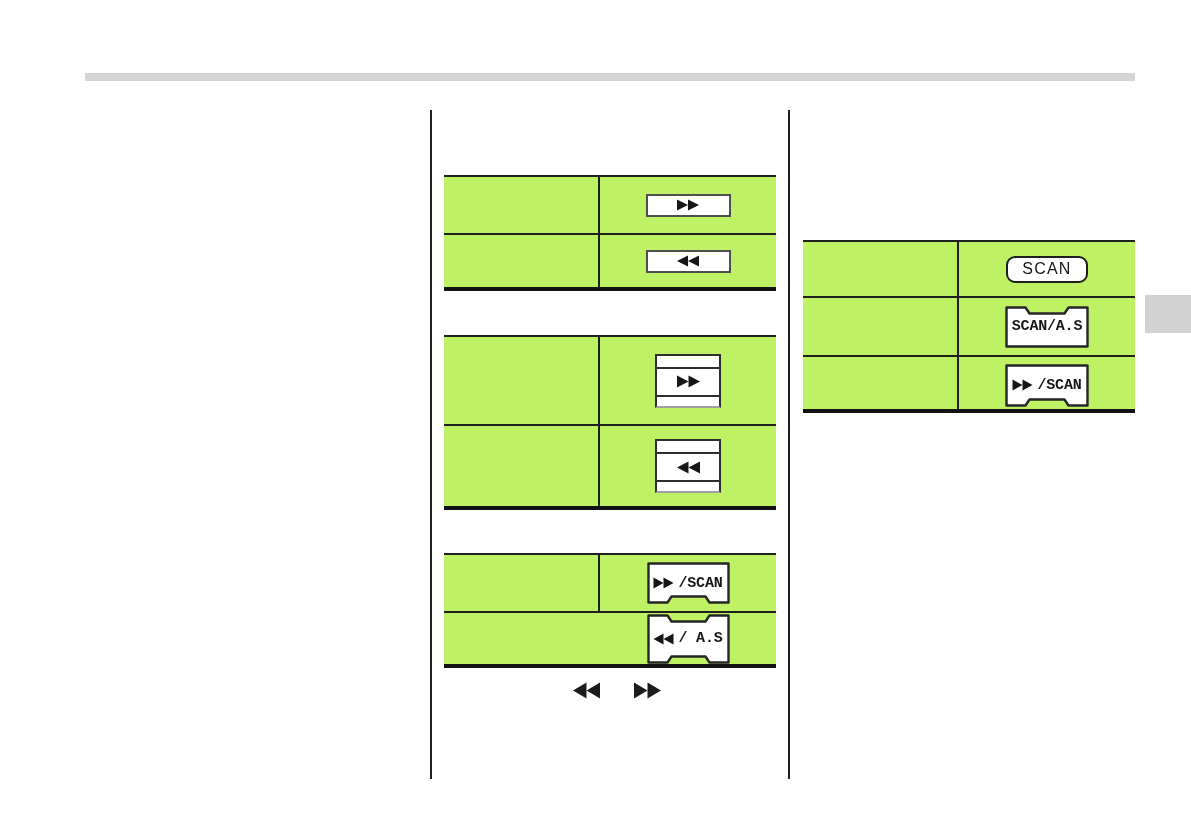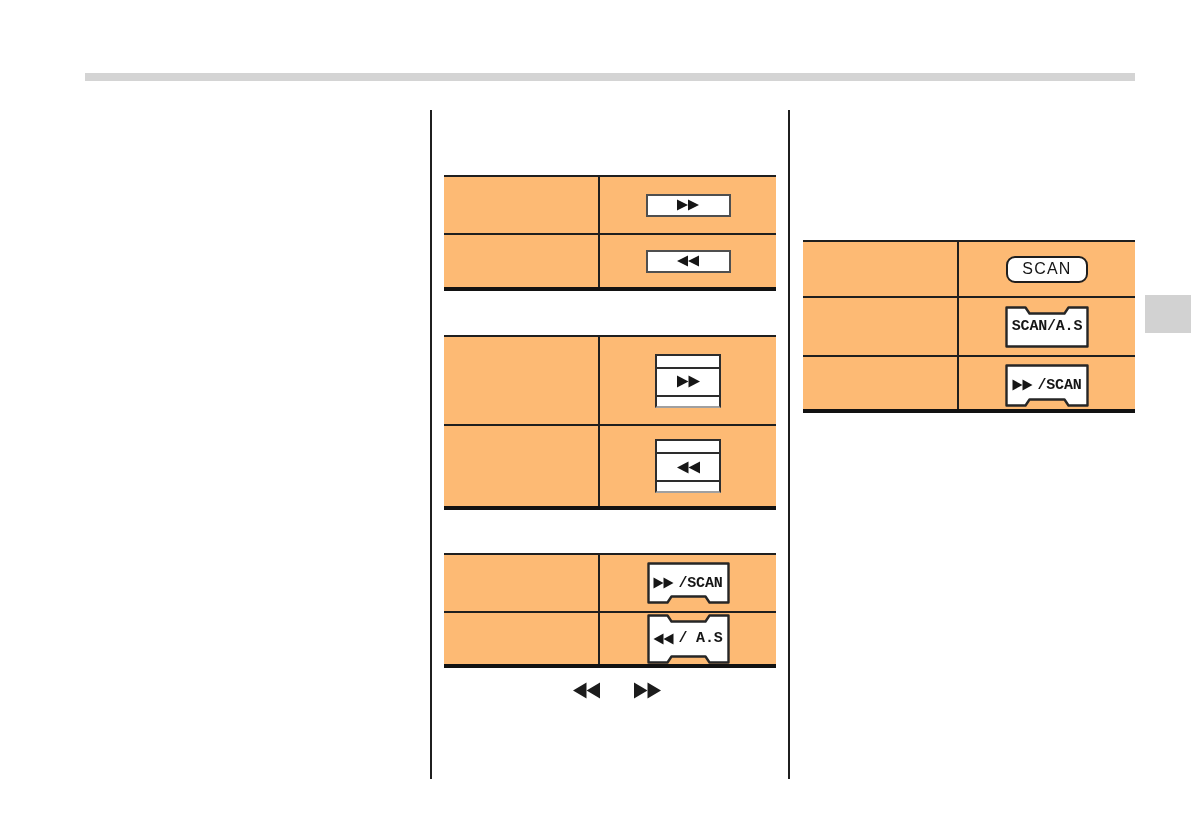--- a/index.html
+++ b/index.html
@@ -16,21 +16,21 @@
   
   .grayband{background:#d4d4d4;}
   .vrule{width:2px;background:var(--rule);}
   .tabmarker{background:#d2d2d2;}
 
   
   .tbl{
     box-sizing:border-box;width:332px;
     border-top:2px solid var(--rule);
     border-bottom:4px solid var(--thick);
-    display:flex;flex-direction:column;background:#fdba74;
+    display:flex;flex-direction:column;background:#bef264;
   }
   .trow{display:flex;}
   .trow.sep{border-top:2px solid var(--rule);}
   .cell-l{width:156px;box-sizing:border-box;border-right:2px solid var(--rule);}
   .cell-r{flex:1;display:flex;align-items:center;justify-content:center;}
 
   
   .btn-simple{
     width:85px;height:23px;box-sizing:border-box;background:#fff;
     border:2px solid #4f4f4f;display:flex;align-items:center;justify-content:center;
@@ -165,21 +165,21 @@
                     <polygon points="0.5,0.5 10.5,6 0.5,11.5"></polygon>
                     <polygon points="10.5,0.5 20.5,6 10.5,11.5"></polygon>
                   </g>
                 </svg>
             </span>
             <span>/SCAN</span>
           </span>
         </div>
       </div>
     </div>
-    <div class="trow sep" style="flex:1;">
+    <div class="trow sep" style="flex:1;align-items:center;">
       <div class="cell-l"></div>
       <div class="cell-r">
         <div class="btn-notch" style="width:83px;height:50px;">
           <svg class="outline" width="83" height="50" viewBox="0 0 83 50">
             <path d="M1.5 1.5 H20.5 L24.5 7.5 H58.5 L62.5 1.5 H81.5 V48.5 H62.5 L58.5 42.5 H24.5 L20.5 48.5 H1.5 Z" fill="#ffffff" stroke="#262626" stroke-width="2.4" stroke-linejoin="round"></path>
           </svg>
           <span class="btn-label">
             <span class="icon">
               <svg width="22" height="12" viewBox="0 0 22 12">
                   <g fill="#161616">

